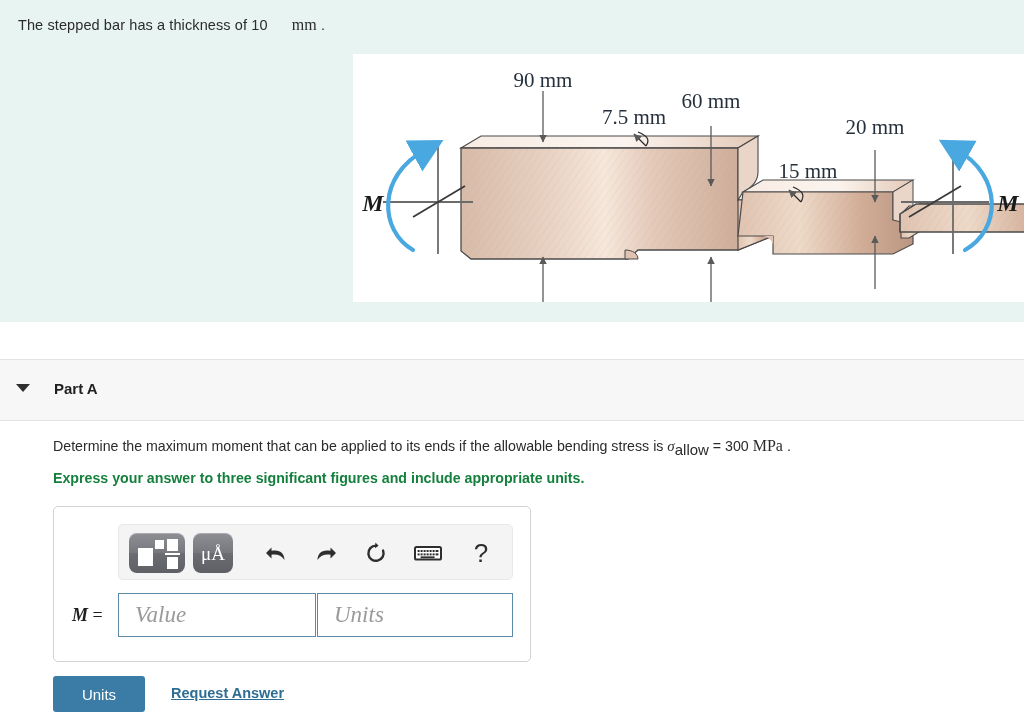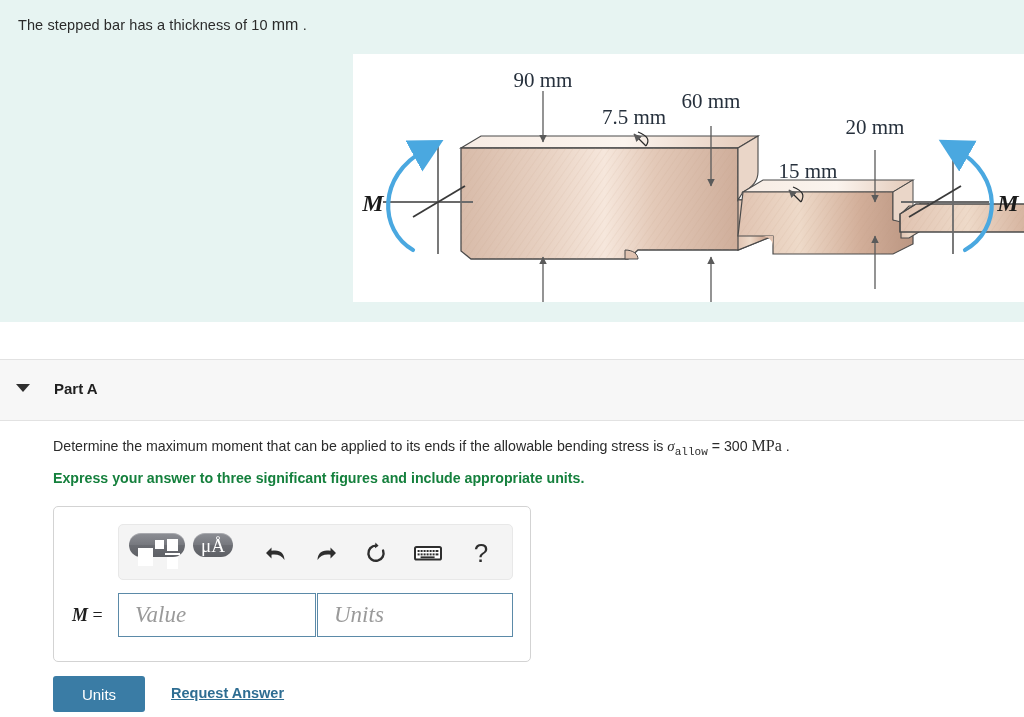--- a/index.html
+++ b/index.html
@@ -17,22 +17,23 @@
     width: 1024px; height: 322px;
     background: #e7f4f2;
   }
   .statement-text {
     position: absolute; left: 18px; top: 16px;
     font-size: 14.5px; color: #2b2b2b;
     letter-spacing: .1px;
     white-space: nowrap;
   }
   .statement-text .mathunit {
-    font-family: Liberation Sans, sans-serif;
+    font-family: Liberation Serif, serif;
     font-size: 16px;
+    margin-left: 20px;
   }
 
   
   .figure-panel {
     position: absolute; left: 353px; top: 54px;
     width: 671px; height: 248px;
     background: #ffffff;
     overflow: hidden;
   }
   .figure-panel svg { display: block; }
@@ -71,22 +72,22 @@
   .question-line {
     position: absolute; left: 53px; top: 437px;
     font-size: 14.2px; color: #2b2b2b;
     white-space: nowrap;
   }
   .sigma {
     font-family: "Liberation Serif", serif;
     font-style: italic; font-size: 15px;
   }
   .sigma sub {
-    font-style: normal; font-size: 11px;
-    font-family: Liberation Mono, monospace;
+    font-style: normal; font-size: 15px;
+    font-family: Liberation Sans, sans-serif;
   }
   .mpa {
     font-family: "Liberation Serif", serif;
     font-size: 16px; font-style: normal;
   }
   .express-line {
     position: absolute; left: 53px; top: 470px;
     font-size: 14.2px; font-weight: bold; color: #15803d;
     white-space: nowrap;
   }
@@ -102,22 +103,22 @@
   .toolbar {
     position: absolute; left: 64px; top: 17px;
     width: 395px; height: 56px;
     background: #f4f4f4;
     border: 1px solid #e8e8e8;
     border-radius: 5px;
     box-sizing: border-box;
   }
   .tb-btn {
     position: absolute; top: 8px;
-    width: 40px; height: 24px;
-    border-radius: 14px;
+    width: 40px; height: 40px;
+    border-radius: 8px;
     background: linear-gradient(to bottom, #8d8f95 0%, #76787e 50%, #6b6d73 51%, #5e6065 100%);
     box-shadow: inset 0 1px 0 rgba(255,255,255,.25);
     cursor: pointer;
   }
   .tb-btn.b1 { left: 10px; width: 56px; }
   .tb-btn.b2 { left: 74px; width: 40px; }
 
   
   .tmpl-ico { position: absolute; inset: 0; }
   .tmpl-ico i {

